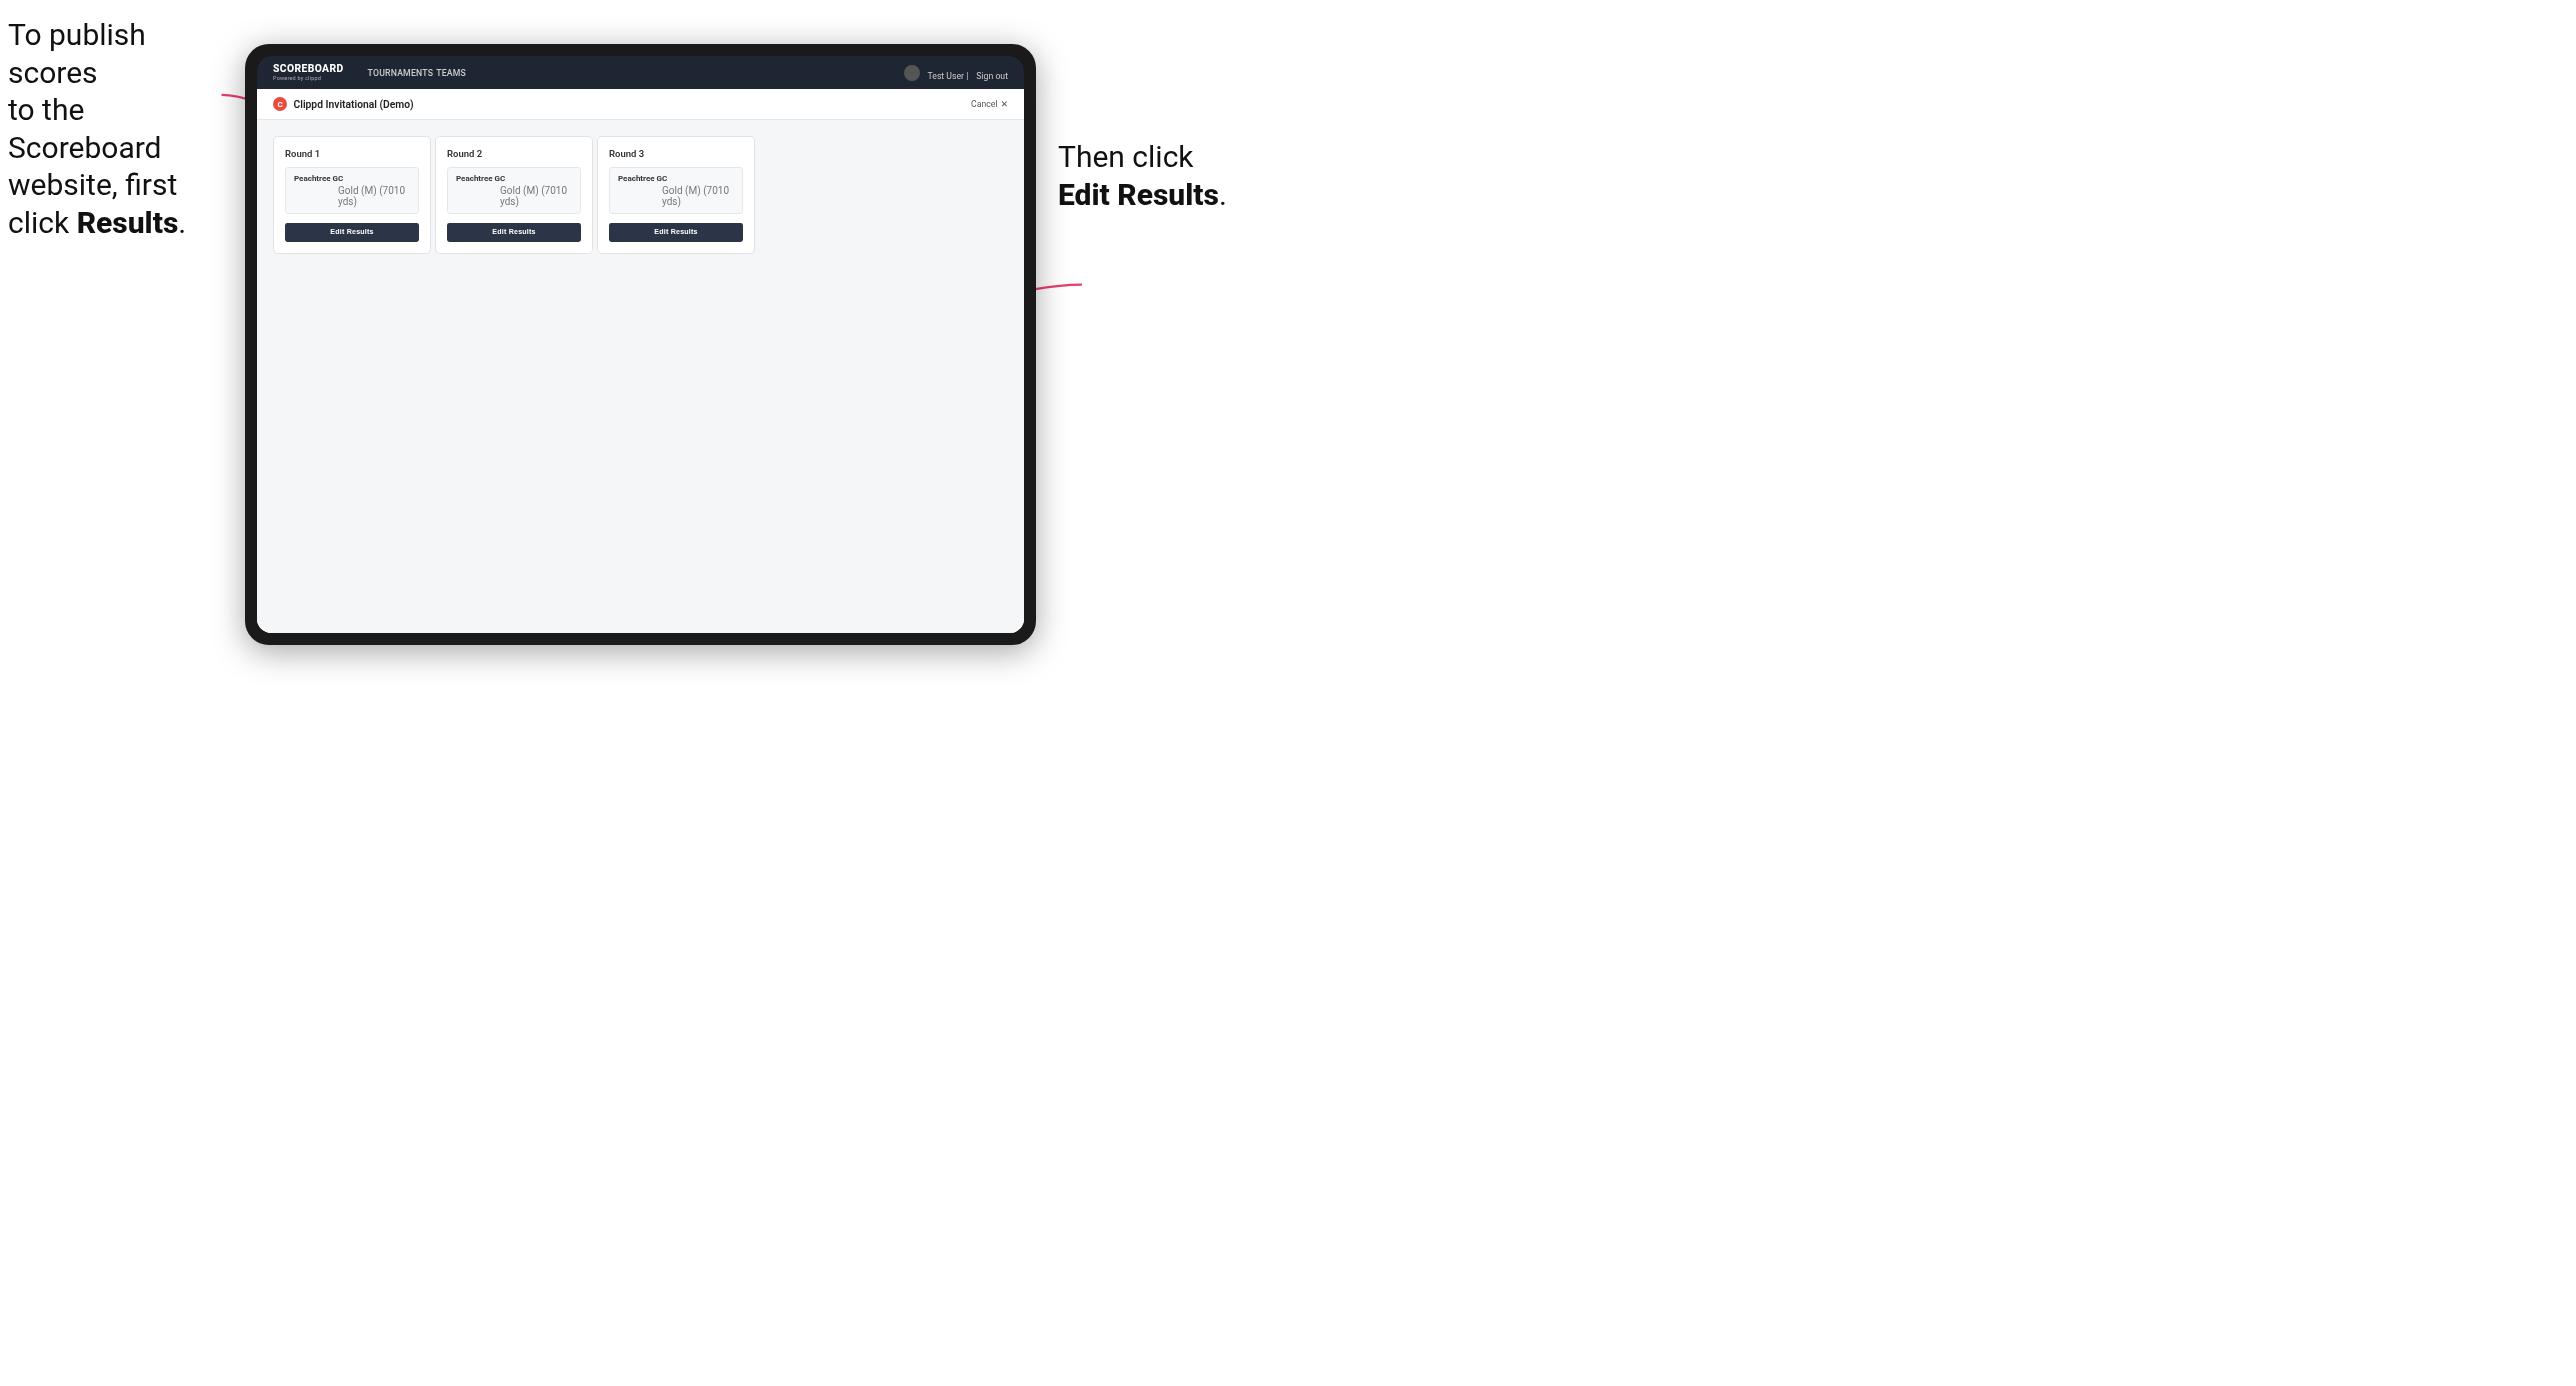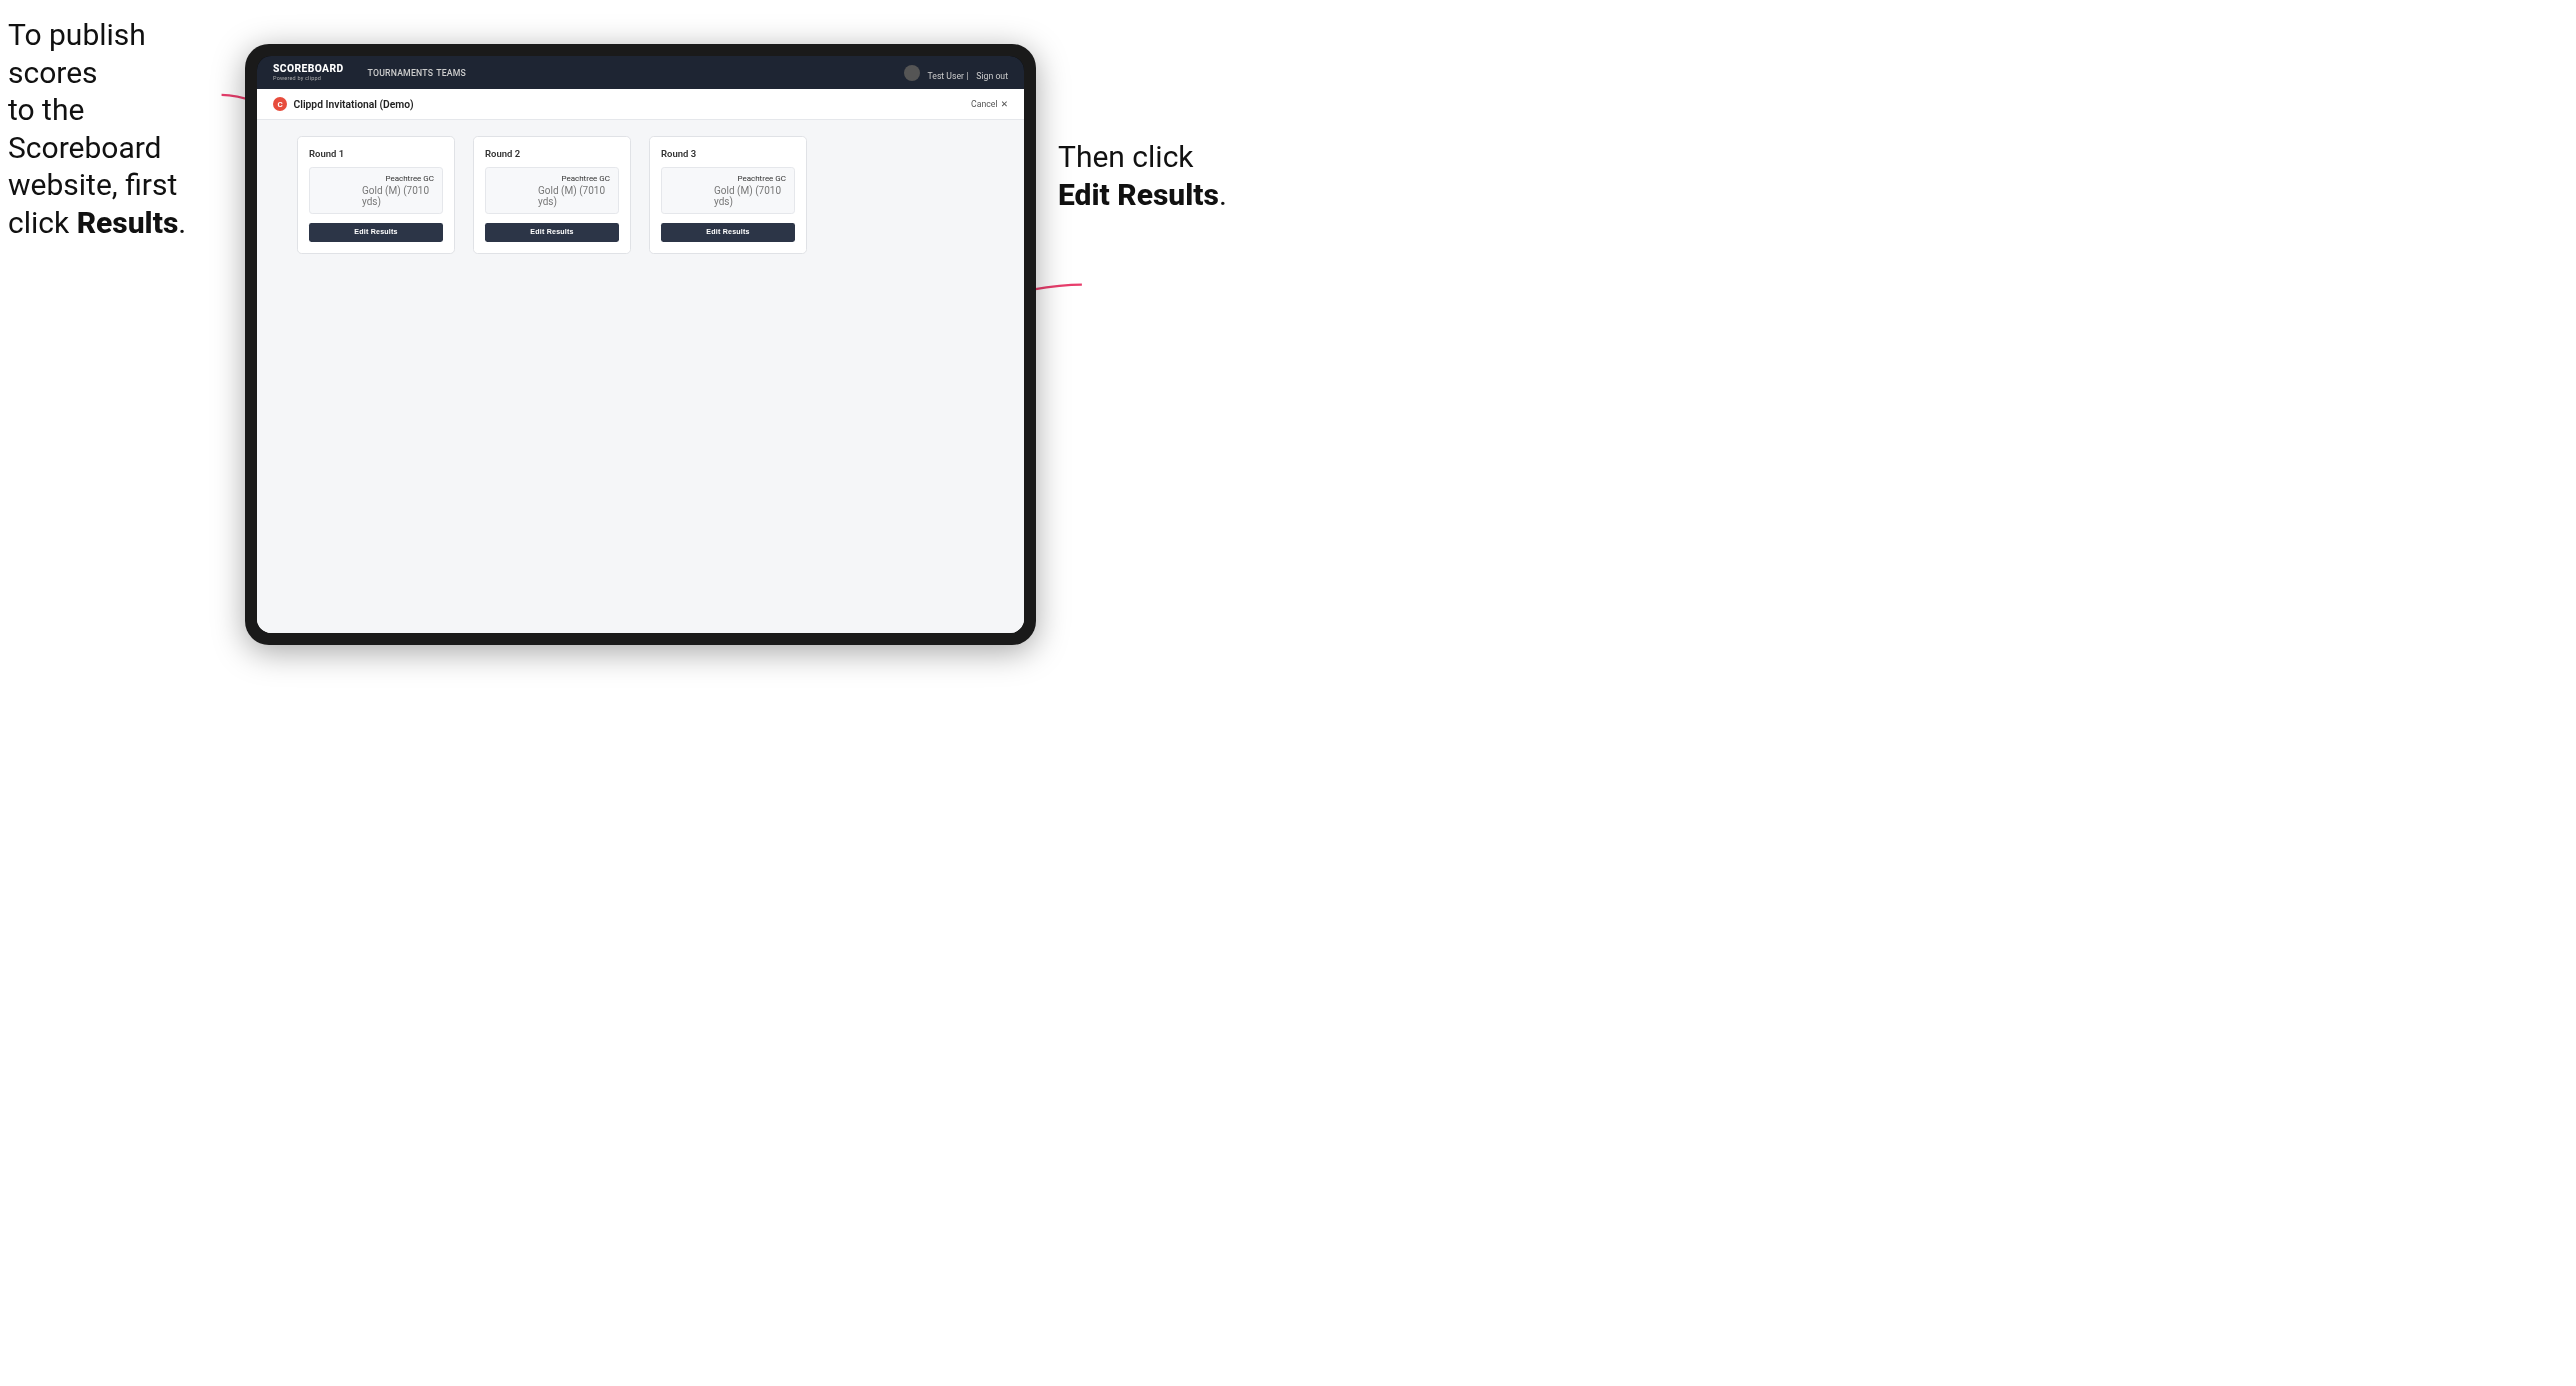--- a/index.html
+++ b/index.html
@@ -206,22 +206,21 @@
     }
 
     
     .rounds-section {
       flex: 1;
       padding: 16px;
       background: #f5f6f8;
     }
     .rounds-grid {
       display: flex;
-      gap: 18px;
-      margin-left: 24px;
+      gap: 4px;
     }
     .round-card {
       background: #fff;
       border: 0.8px solid #e0e2e6;
       border-radius: 4.7px;
       padding: 11px;
       width: 158px;
       flex-shrink: 0;
     }
     .round-title {
@@ -232,24 +231,23 @@
     }
     .course-card {
       background: #f7f8fa;
       border: 0.8px solid #e5e7eb;
       border-radius: 3.2px;
       padding: 6.3px 8px;
       margin-bottom: 8px;
     }
     .course-name {
       font-size: 8px;
-      font-weight: 400;
+      font-weight: 700;
       color: #333;
       margin-bottom: 1.6px;
-      text-align: right;
     }
     .course-detail {
       font-size: 10px;
       color: #777;
       padding-left: 44px;
     }
     .edit-results-btn {
       background: #2c3547;
       color: #fff;
       border: none;

